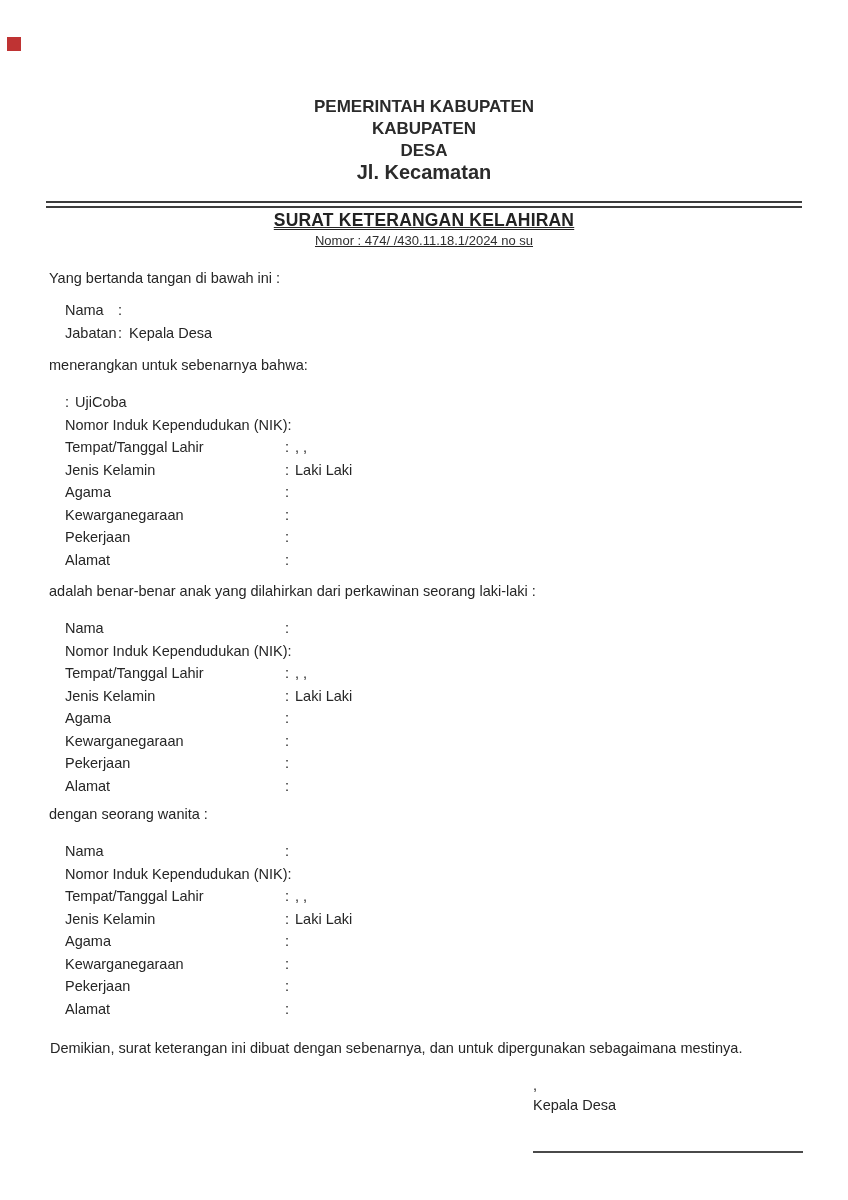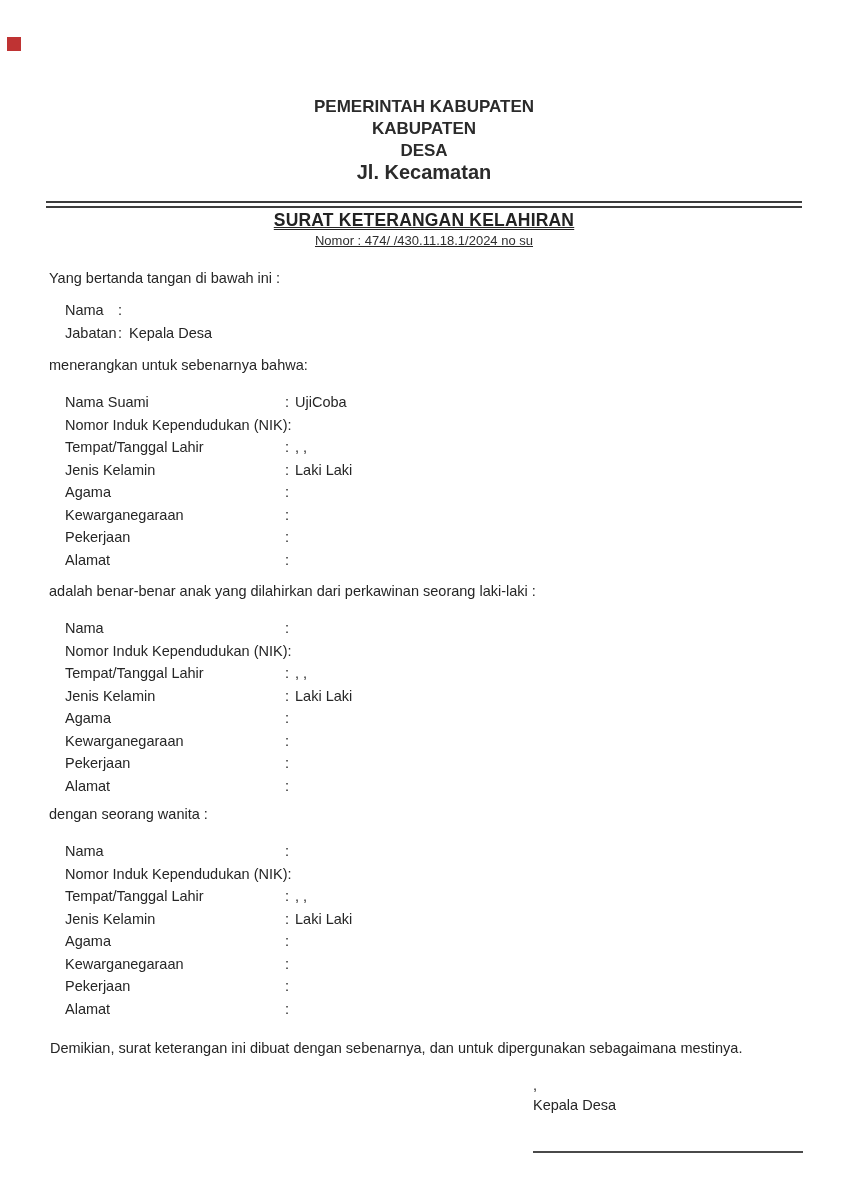--- a/index.html
+++ b/index.html
@@ -100,21 +100,20 @@
       <span class="s-colon">:</span>
       <span class="s-value">Kepala Desa</span>
     </div>
   </div>
 
   <p class="lead statement">menerangkan untuk sebenarnya bahwa:</p>
 
   <div class="fields">
 
       <div class="field-row">
-        <span class="f-label">Nama Suami</span>
         <span class="f-colon">:</span>
         <span class="f-value">UjiCoba</span>
       </div>
 
       <div class="field-row">
         <span class="f-label">Nomor Induk Kependudukan (NIK)</span>
         <span class="f-colon">:</span>
         <span class="f-value"></span>
       </div>
 

